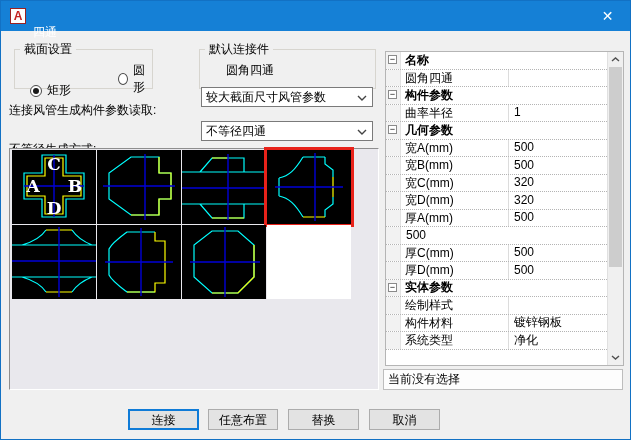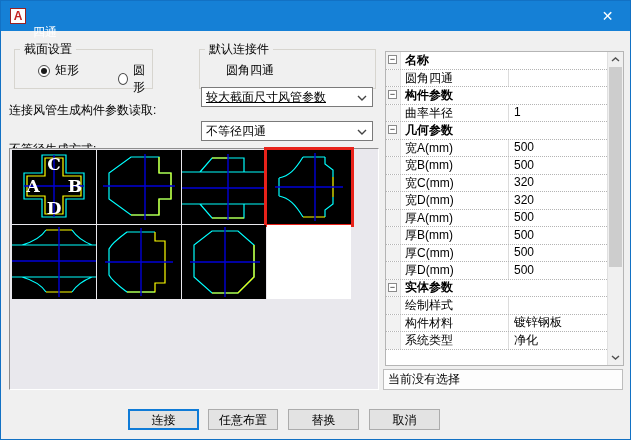--- a/index.html
+++ b/index.html
@@ -15,29 +15,29 @@
     text-align:center;cursor:default;}
 
   
   .groupbox{position:absolute;border:1px solid #d7d5cf;box-sizing:border-box;}
   .gb-settings{left:13px;top:48px;width:139px;height:40px;}
   .gb-connector{left:198px;top:48px;width:177px;height:40px;}
   .gb-legend{position:absolute;top:-9px;left:5px;background:#f0f0f0;padding:0 4px;}
   .gb-value{position:absolute;left:26px;top:12px;}
 
   .radio{position:absolute;top:12px;display:flex;align-items:center;gap:5px;}
-  .radio-rect{left:23px;} .radio-circle{left:103px;}
+  .radio-rect{left:15px;margin-top:20px;} .radio-circle{left:103px;}
   .radio-dot{width:12px;height:12px;border:1px solid #4a4a4a;border-radius:50%;background:#fff;position:relative;box-sizing:border-box;}
   .radio.sel .radio-dot::after{content:"";position:absolute;left:2px;top:2px;width:6px;height:6px;border-radius:50%;background:#1a1a1a;}
 
   .form-label{position:absolute;left:8px;}
   .lbl1{top:101px;} .lbl2{top:140px;}
   .combo{position:absolute;left:200px;width:172px;height:20px;background:#fff;border:1px solid #7a7a7a;
     box-sizing:border-box;line-height:18px;padding-left:4px;}
-  .combo1{top:86px;text-decoration:underline;} .combo2{top:120px;}
+  .combo1{top:86px;} .combo2{top:120px;}
   .combo svg{position:absolute;right:5px;top:7px;}
 
   
   .preview{position:absolute;left:8px;top:147px;width:370px;height:242px;background:#e9e8ed;
     border-top:1px solid #8e8e8e;border-left:1px solid #8e8e8e;border-bottom:1px solid #fff;border-right:1px solid #fff;box-sizing:border-box;}
   .cell{position:absolute;width:84px;height:74px;background:#000;}
   .cell.white{background:#fff;}
   .cell.selected{box-shadow:0 0 0 3px #e8221a;}
   .cell svg{display:block;}
   .cell text{font-family:"DejaVu Serif","Liberation Serif",serif;font-weight:bold;fill:#fff;font-size:17px;}
@@ -229,21 +229,20 @@
           <span class="pg-label">宽D(mm)</span>
           <span class="pg-value">320</span>
         </div>
         <div class="pg-row">
           <span class="pg-gutter"></span>
           <span class="pg-label">厚A(mm)</span>
           <span class="pg-value">500</span>
         </div>
         <div class="pg-row">
           <span class="pg-gutter"></span>
-          <span class="pg-label">厚B(mm)</span>
           <span class="pg-value">500</span>
         </div>
         <div class="pg-row">
           <span class="pg-gutter"></span>
           <span class="pg-label">厚C(mm)</span>
           <span class="pg-value">500</span>
         </div>
         <div class="pg-row">
           <span class="pg-gutter"></span>
           <span class="pg-label">厚D(mm)</span>

